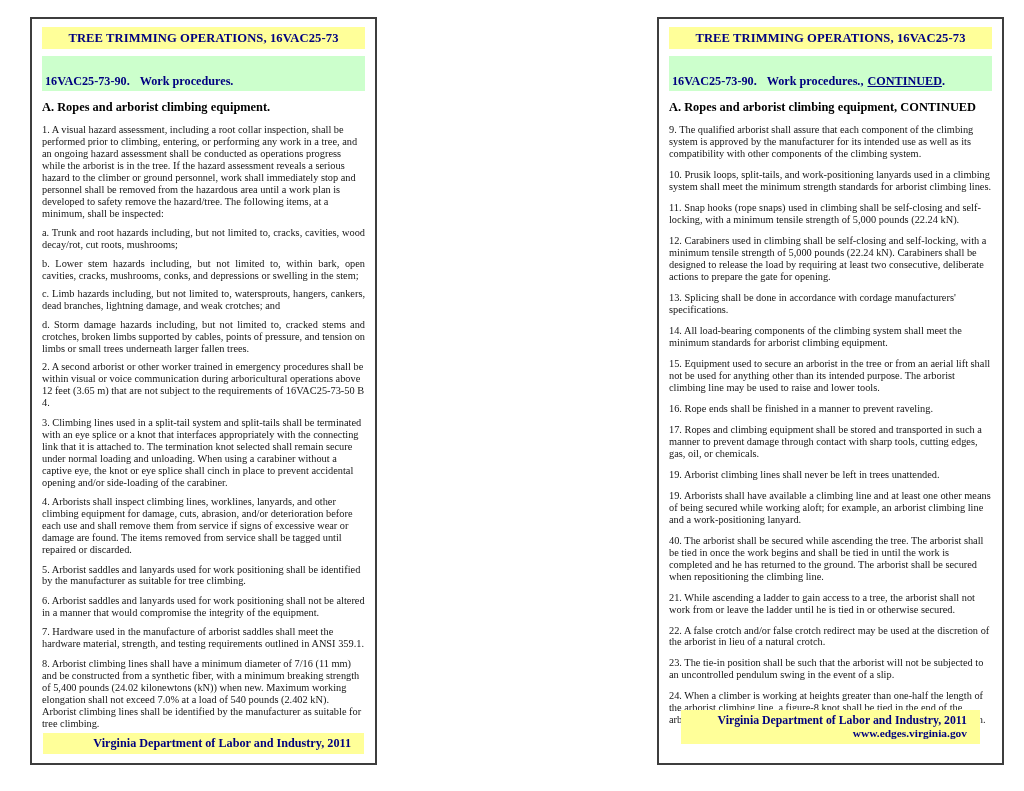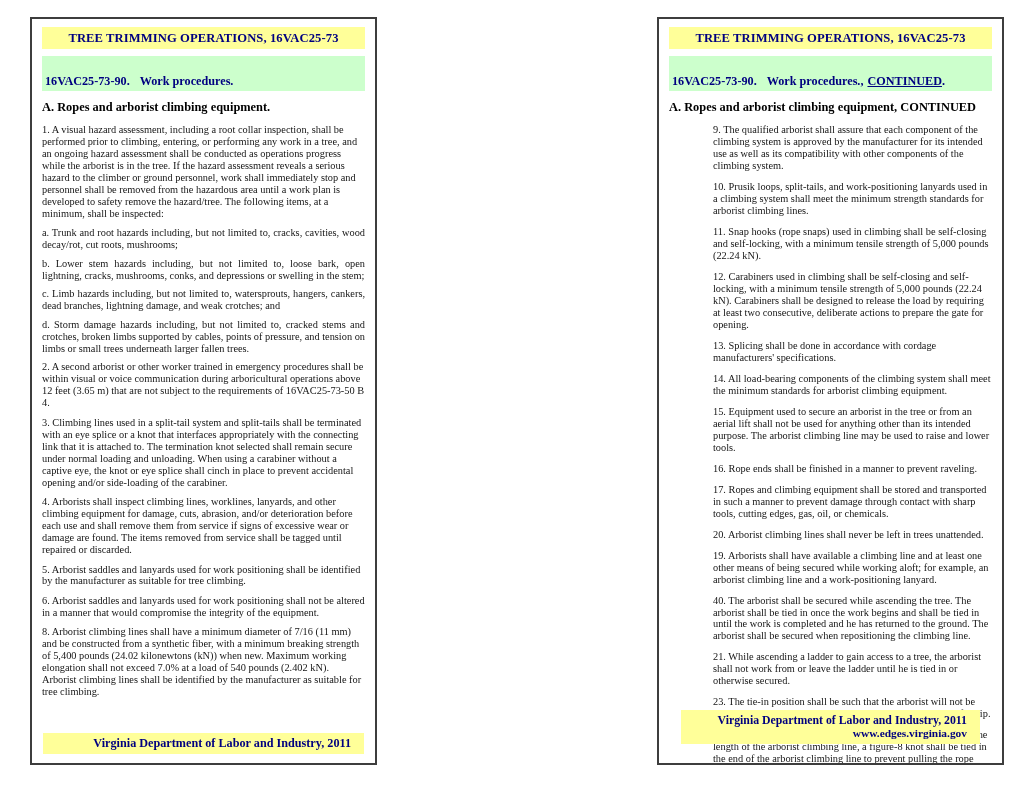--- a/index.html
+++ b/index.html
@@ -56,21 +56,21 @@
     font-size: 12.4px;
     margin: 9px 0 9px;
   }
   .para {
     color: var(--body_text);
     font-size: 10.35px;
     line-height: 1.16;
     margin-bottom: 7.5px;
     text-align: left;
   }
-  .page-right .para { margin-bottom: 9px; margin-left: 44px; }
+  .page-right .para { margin-bottom: 9px; }
   .para.sub {
     text-align: justify;
     margin-bottom: 6.5px;
   }
   .footer-bar {
     position: absolute;
     background: var(--header_bg);
     color: var(--accent_text);
     font-weight: bold;
     text-align: right;
@@ -87,28 +87,29 @@
 
 <div class="page page-left">
   <div class="header-bar">TREE TRIMMING OPERATIONS, 16VAC25-73</div>
   <div class="code-bar">
     <span class="code">16VAC25-73-90.</span><span class="label">Work procedures.</span>
   </div>
   <div class="section-heading">A. Ropes and arborist climbing equipment.</div>
 
   <p class="para">1. A visual hazard assessment, including a root collar inspection, shall be performed prior to climbing, entering, or performing any work in a tree, and an ongoing hazard assessment shall be conducted as operations progress while the arborist is in the tree. If the hazard assessment reveals a serious hazard to the climber or ground personnel, work shall immediately stop and personnel shall be removed from the hazardous area until a work plan is developed to safety remove the hazard/tree. The following items, at a minimum, shall be inspected:</p>
   <p class="para sub">a. Trunk and root hazards including, but not limited to, cracks, cavities, wood decay/rot, cut roots, mushrooms;</p>
-  <p class="para sub">b. Lower stem hazards including, but not limited to, loose bark, open lightning, cracks, mushrooms, conks, and depressions or swelling in the stem;</p>
+  <p class="para sub">b. Lower stem hazards including, but not limited to, within bark, open cavities, cracks, mushrooms, conks, and depressions or swelling in the stem;</p>
   <p class="para sub">c. Limb hazards including, but not limited to, watersprouts, hangers, cankers, dead branches, lightning damage, and weak crotches; and</p>
   <p class="para sub">d. Storm damage hazards including, but not limited to, cracked stems and crotches, broken limbs supported by cables, points of pressure, and tension on limbs or small trees underneath larger fallen trees.</p>
   <p class="para">2. A second arborist or other worker trained in emergency procedures shall be within visual or voice communication during arboricultural operations above 12 feet (3.65 m) that are not subject to the requirements of 16VAC25-73-50 B 4.</p>
   <p class="para">3. Climbing lines used in a split-tail system and split-tails shall be terminated with an eye splice or a knot that interfaces appropriately with the connecting link that it is attached to. The termination knot selected shall remain secure under normal loading and unloading. When using a carabiner without a captive eye, the knot or eye splice shall cinch in place to prevent accidental opening and/or side-loading of the carabiner.</p>
   <p class="para">4. Arborists shall inspect climbing lines, worklines, lanyards, and other climbing equipment for damage, cuts, abrasion, and/or deterioration before each use and shall remove them from service if signs of excessive wear or damage are found. The items removed from service shall be tagged until repaired or discarded.</p>
   <p class="para">5. Arborist saddles and lanyards used for work positioning shall be identified by the manufacturer as suitable for tree climbing.</p>
   <p class="para">6. Arborist saddles and lanyards used for work positioning shall not be altered in a manner that would compromise the integrity of the equipment.</p>
+  <p class="para">7. Hardware used in the manufacture of arborist saddles shall meet the hardware material, strength, and testing requirements outlined in ANSI 359.1.</p>
   <p class="para">8. Arborist climbing lines shall have a minimum diameter of 7/16 (11 mm) and be constructed from a synthetic fiber, with a minimum breaking strength of 5,400 pounds (24.02 kilonewtons (kN)) when new. Maximum working elongation shall not exceed 7.0% at a load of 540 pounds (2.402 kN). Arborist climbing lines shall be identified by the manufacturer as suitable for tree climbing.</p>
 
   <div class="footer-bar">
     <div>Virginia Department of Labor and Industry, 2011</div>
   </div>
 </div>
 
 <div class="page page-right">
   <div class="header-bar">TREE TRIMMING OPERATIONS, 16VAC25-73</div>
   <div class="code-bar">
@@ -118,24 +119,25 @@
 
   <p class="para">9. The qualified arborist shall assure that each component of the climbing system is approved by the manufacturer for its intended use as well as its compatibility with other components of the climbing system.</p>
   <p class="para">10. Prusik loops, split-tails, and work-positioning lanyards used in a climbing system shall meet the minimum strength standards for arborist climbing lines.</p>
   <p class="para">11. Snap hooks (rope snaps) used in climbing shall be self-closing and self-locking, with a minimum tensile strength of 5,000 pounds (22.24 kN).</p>
   <p class="para">12. Carabiners used in climbing shall be self-closing and self-locking, with a minimum tensile strength of 5,000 pounds (22.24 kN). Carabiners shall be designed to release the load by requiring at least two consecutive, deliberate actions to prepare the gate for opening.</p>
   <p class="para">13. Splicing shall be done in accordance with cordage manufacturers' specifications.</p>
   <p class="para">14. All load-bearing components of the climbing system shall meet the minimum standards for arborist climbing equipment.</p>
   <p class="para">15. Equipment used to secure an arborist in the tree or from an aerial lift shall not be used for anything other than its intended purpose. The arborist climbing line may be used to raise and lower tools.</p>
   <p class="para">16. Rope ends shall be finished in a manner to prevent raveling.</p>
   <p class="para">17. Ropes and climbing equipment shall be stored and transported in such a manner to prevent damage through contact with sharp tools, cutting edges, gas, oil, or chemicals.</p>
-  <p class="para">20. Arborist climbing lines shall never be left in trees unattended.</p>
+  <p class="para">19. Arborist climbing lines shall never be left in trees unattended.</p>
   <p class="para">19. Arborists shall have available a climbing line and at least one other means of being secured while working aloft; for example, an arborist climbing line and a work-positioning lanyard.</p>
   <p class="para">40. The arborist shall be secured while ascending the tree. The arborist shall be tied in once the work begins and shall be tied in until the work is completed and he has returned to the ground. The arborist shall be secured when repositioning the climbing line.</p>
   <p class="para">21. While ascending a ladder to gain access to a tree, the arborist shall not work from or leave the ladder until he is tied in or otherwise secured.</p>
+  <p class="para">22. A false crotch and/or false crotch redirect may be used at the discretion of the arborist in lieu of a natural crotch.</p>
   <p class="para">23. The tie-in position shall be such that the arborist will not be subjected to an uncontrolled pendulum swing in the event of a slip.</p>
   <p class="para">24. When a climber is working at heights greater than one-half the length of the arborist climbing line, a figure-8 knot shall be tied in the end of the arborist climbing line to prevent pulling the rope through the climbing hitch.</p>
 
   <div class="footer-bar">
     <div>Virginia Department of Labor and Industry, 2011</div>
     <div class="site">www.edges.virginia.gov</div>
   </div>
 </div>
 
 </body></html>

